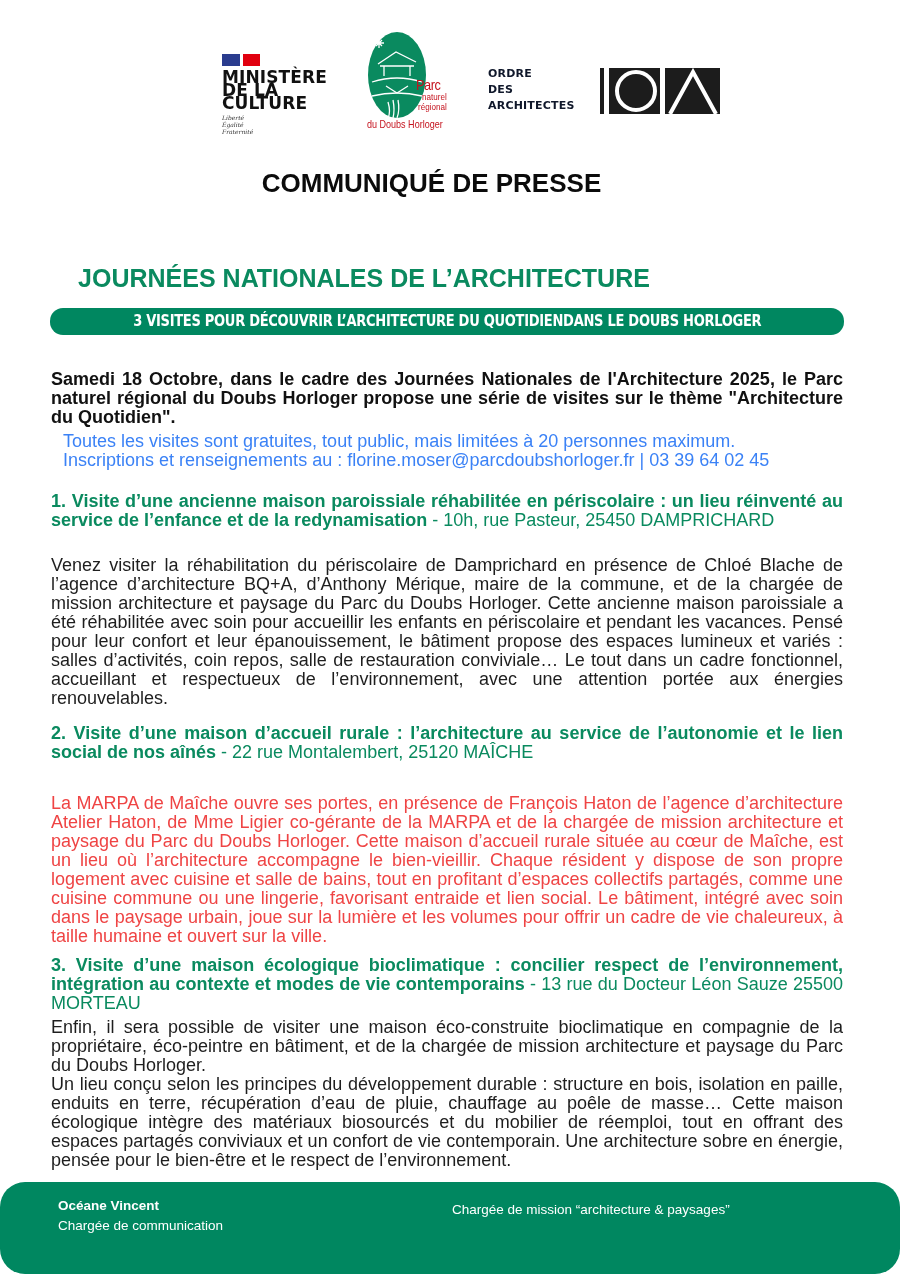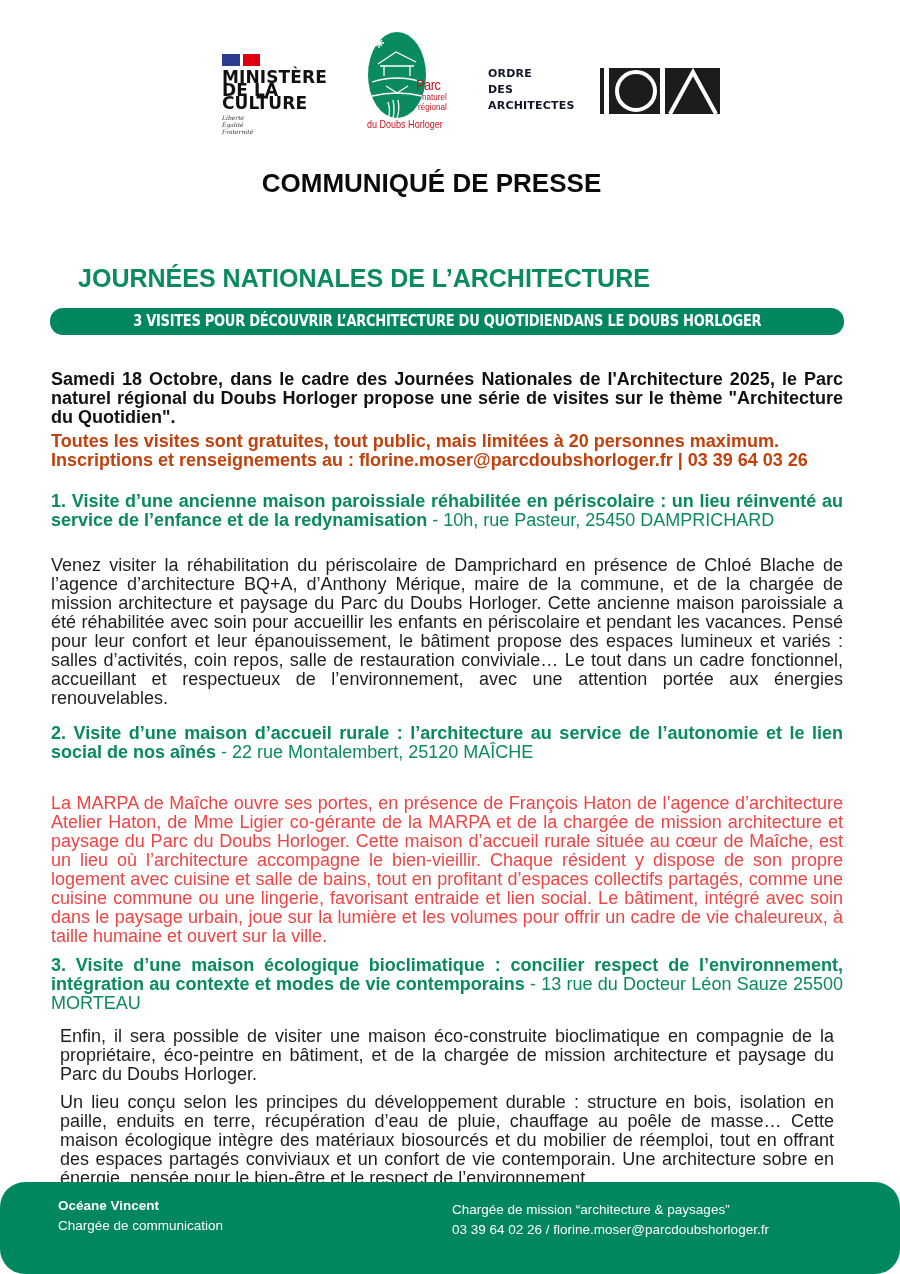--- a/index.html
+++ b/index.html
@@ -32,31 +32,31 @@
   .title { position: absolute; top: 168px; left: 0; width: 863px; text-align: center; font-weight: bold; font-size: 26px; color: #0b0b0b; }
   .subtitle { position: absolute; left: 0; width: 728px; text-align: center; font-weight: bold; font-size: 25px; color: #0a8a5f; margin-top: 48px; }
   .sub1 { top: 216px; }
   .sub2 { top: 256px; text-align: center; }
 
   .banner { position: absolute; top: 308px; left: 50px; width: 794px; height: 27px; background: #008760; border-radius: 13px; color: #fff; font-family: "DejaVu Sans", sans-serif; font-weight: bold; font-size: 15.2px; line-height: 27px; text-align: center; white-space: nowrap; letter-spacing: -0.35px; transform-origin: center; }
   .banner span { display: inline-block; transform: scaleX(0.86); }
 
   .content { position: absolute; left: 51px; width: 792px; font-size: 18px; line-height: 19px; text-align: justify; }
   .intro { top: 370px; font-weight: bold; color: #111; }
-  .intro2 { top: 432px; font-weight: bold; color: #c2410c; }
+  .intro2 { top: 432px; font-weight: normal; color: #3b82f6; margin-left: 12px; }
   .intro2 p, .intro p { margin: 0; }
   .heading { color: #0a8a5f; font-weight: bold; }
   .heading .addr { font-weight: normal; }
   .h1 { top: 492px; }
   .p1 { top: 556px; color: #1e1e1e; }
   .h2 { top: 724px; }
   .p2 { top: 794px; color: #ef4444; }
   .h3 { top: 956px; }
   .p3 { top: 1018px; color: #1e1e1e; }
-  .p3 p { margin: 9px; }
+  .p3 p { margin: 0; }
 
   .footer { position: absolute; left: 0; top: 1182px; width: 900px; height: 92px; background: #008760; color: #fff; border-radius: 25px; }
   .fcol { position: absolute; font-size: 13.5px; line-height: 20px; }
   .fc1 { left: 58px; top: 14px; }
   .fc2 { left: 452px; top: 18px; }
   .fname { font-weight: bold; }
 </style>
 </head>
 <body>
 
@@ -115,21 +115,21 @@
 <div class="subtitle sub1">JOURNÉES NATIONALES DE L’ARCHITECTURE</div>
 <div class="subtitle sub2">SAMEDI 18 OCTOBRE 2025</div>
 
 <div class="banner"><span>3 VISITES POUR DÉCOUVRIR L’ARCHITECTURE DU QUOTIDIENDANS LE DOUBS HORLOGER</span></div>
 
 <div class="content intro">
   <p>Samedi 18 Octobre, dans le cadre des Journées Nationales de l'Architecture 2025, le Parc naturel régional du Doubs Horloger propose une série de visites sur le thème "Architecture du Quotidien".</p>
 </div>
 <div class="content intro2">
   <p>Toutes les visites sont gratuites, tout public, mais limitées à 20 personnes maximum.</p>
-  <p>Inscriptions et renseignements au : florine.moser@parcdoubshorloger.fr | 03 39 64 03 26</p>
+  <p>Inscriptions et renseignements au : florine.moser@parcdoubshorloger.fr | 03 39 64 02 45</p>
 </div>
 
 <div class="content heading h1">
   <span>1. Visite d’une ancienne maison paroissiale réhabilitée en périscolaire : un lieu réinventé au service de l’enfance et de la redynamisation</span><span class="addr"> - 10h, rue Pasteur, 25450 DAMPRICHARD</span>
 </div>
 <div class="content p1">Venez visiter la réhabilitation du périscolaire de Damprichard en présence de Chloé Blache de l’agence d’architecture BQ+A, d’Anthony Mérique, maire de la commune, et de la chargée de mission architecture et paysage du Parc du Doubs Horloger. Cette ancienne maison paroissiale a été réhabilitée avec soin pour accueillir les enfants en périscolaire et pendant les vacances. Pensé pour leur confort et leur épanouissement, le bâtiment propose des espaces lumineux et variés : salles d’activités, coin repos, salle de restauration conviviale… Le tout dans un cadre fonctionnel, accueillant et respectueux de l’environnement, avec une attention portée aux énergies renouvelables.</div>
 
 <div class="content heading h2">
   <span>2. Visite d’une maison d’accueil rurale : l’architecture au service de l’autonomie et le lien social de nos aînés</span><span class="addr"> - 22 rue Montalembert, 25120 MAÎCHE</span>
 </div>
@@ -143,15 +143,14 @@
   <p>Un lieu conçu selon les principes du développement durable : structure en bois, isolation en paille, enduits en terre, récupération d’eau de pluie, chauffage au poêle de masse… Cette maison écologique intègre des matériaux biosourcés et du mobilier de réemploi, tout en offrant des espaces partagés conviviaux et un confort de vie contemporain. Une architecture sobre en énergie, pensée pour le bien-être et le respect de l’environnement.</p>
 </div>
 
 <div class="footer">
   <div class="fcol fc1">
     <div class="fname">Océane Vincent</div>
     <div>Chargée de communication</div>
   </div>
   <div class="fcol fc2">
     <div>Chargée de mission “architecture &amp; paysages”</div>
-    <div> 03 39 64 02 26 / florine.moser@parcdoubshorloger.fr</div>
   </div>
 </div>
 
 </body></html>

